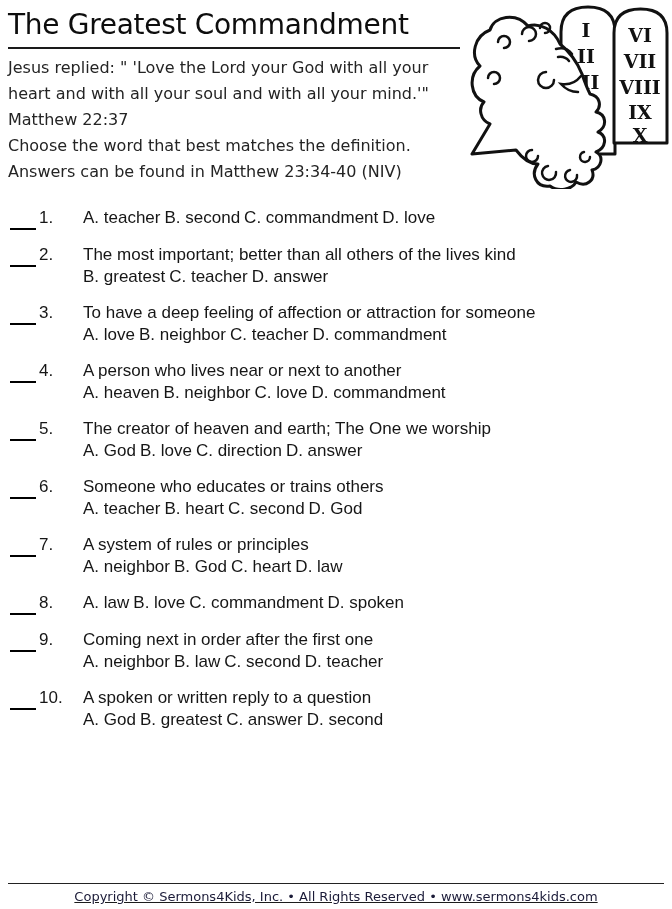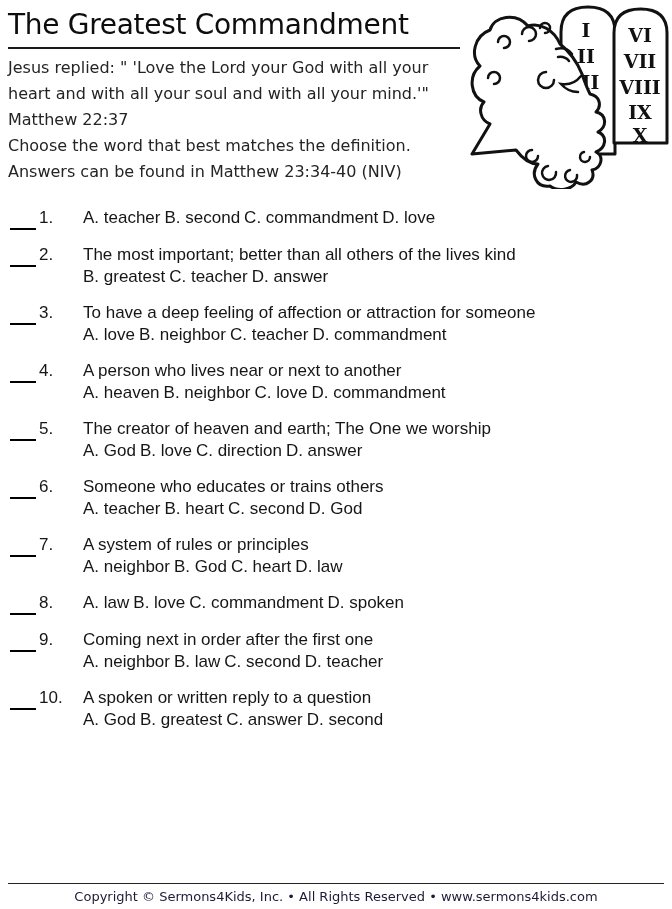--- a/index.html
+++ b/index.html
@@ -47,21 +47,21 @@
   }
   .blank {
     width: 26px; height: 19px; margin-top: 2px;
     border-bottom: 2px solid #000;
   }
   .qnum { line-height: 22px; }
   .qtext { line-height: 22px; }
   .qopts { margin-top: 0; display: flex; gap: 4px; line-height: 22px; }
 
   
-  .footer { position: absolute; left: 0; right: 0; bottom: 0; }
+  .footer { position: absolute; left: 0; right: 0; bottom: 0; text-decoration: underline; }
   .footer-rule {
     border: 0; border-top: 1.5px solid #222;
     margin: 0 8px 5px 8px;
   }
   .footer-text {
     text-align: center; font-size: 13px; line-height: 16px;
     color: #1b1b38; padding-bottom: 4px;
     font-family: "DejaVu Sans", sans-serif;
   }
 

